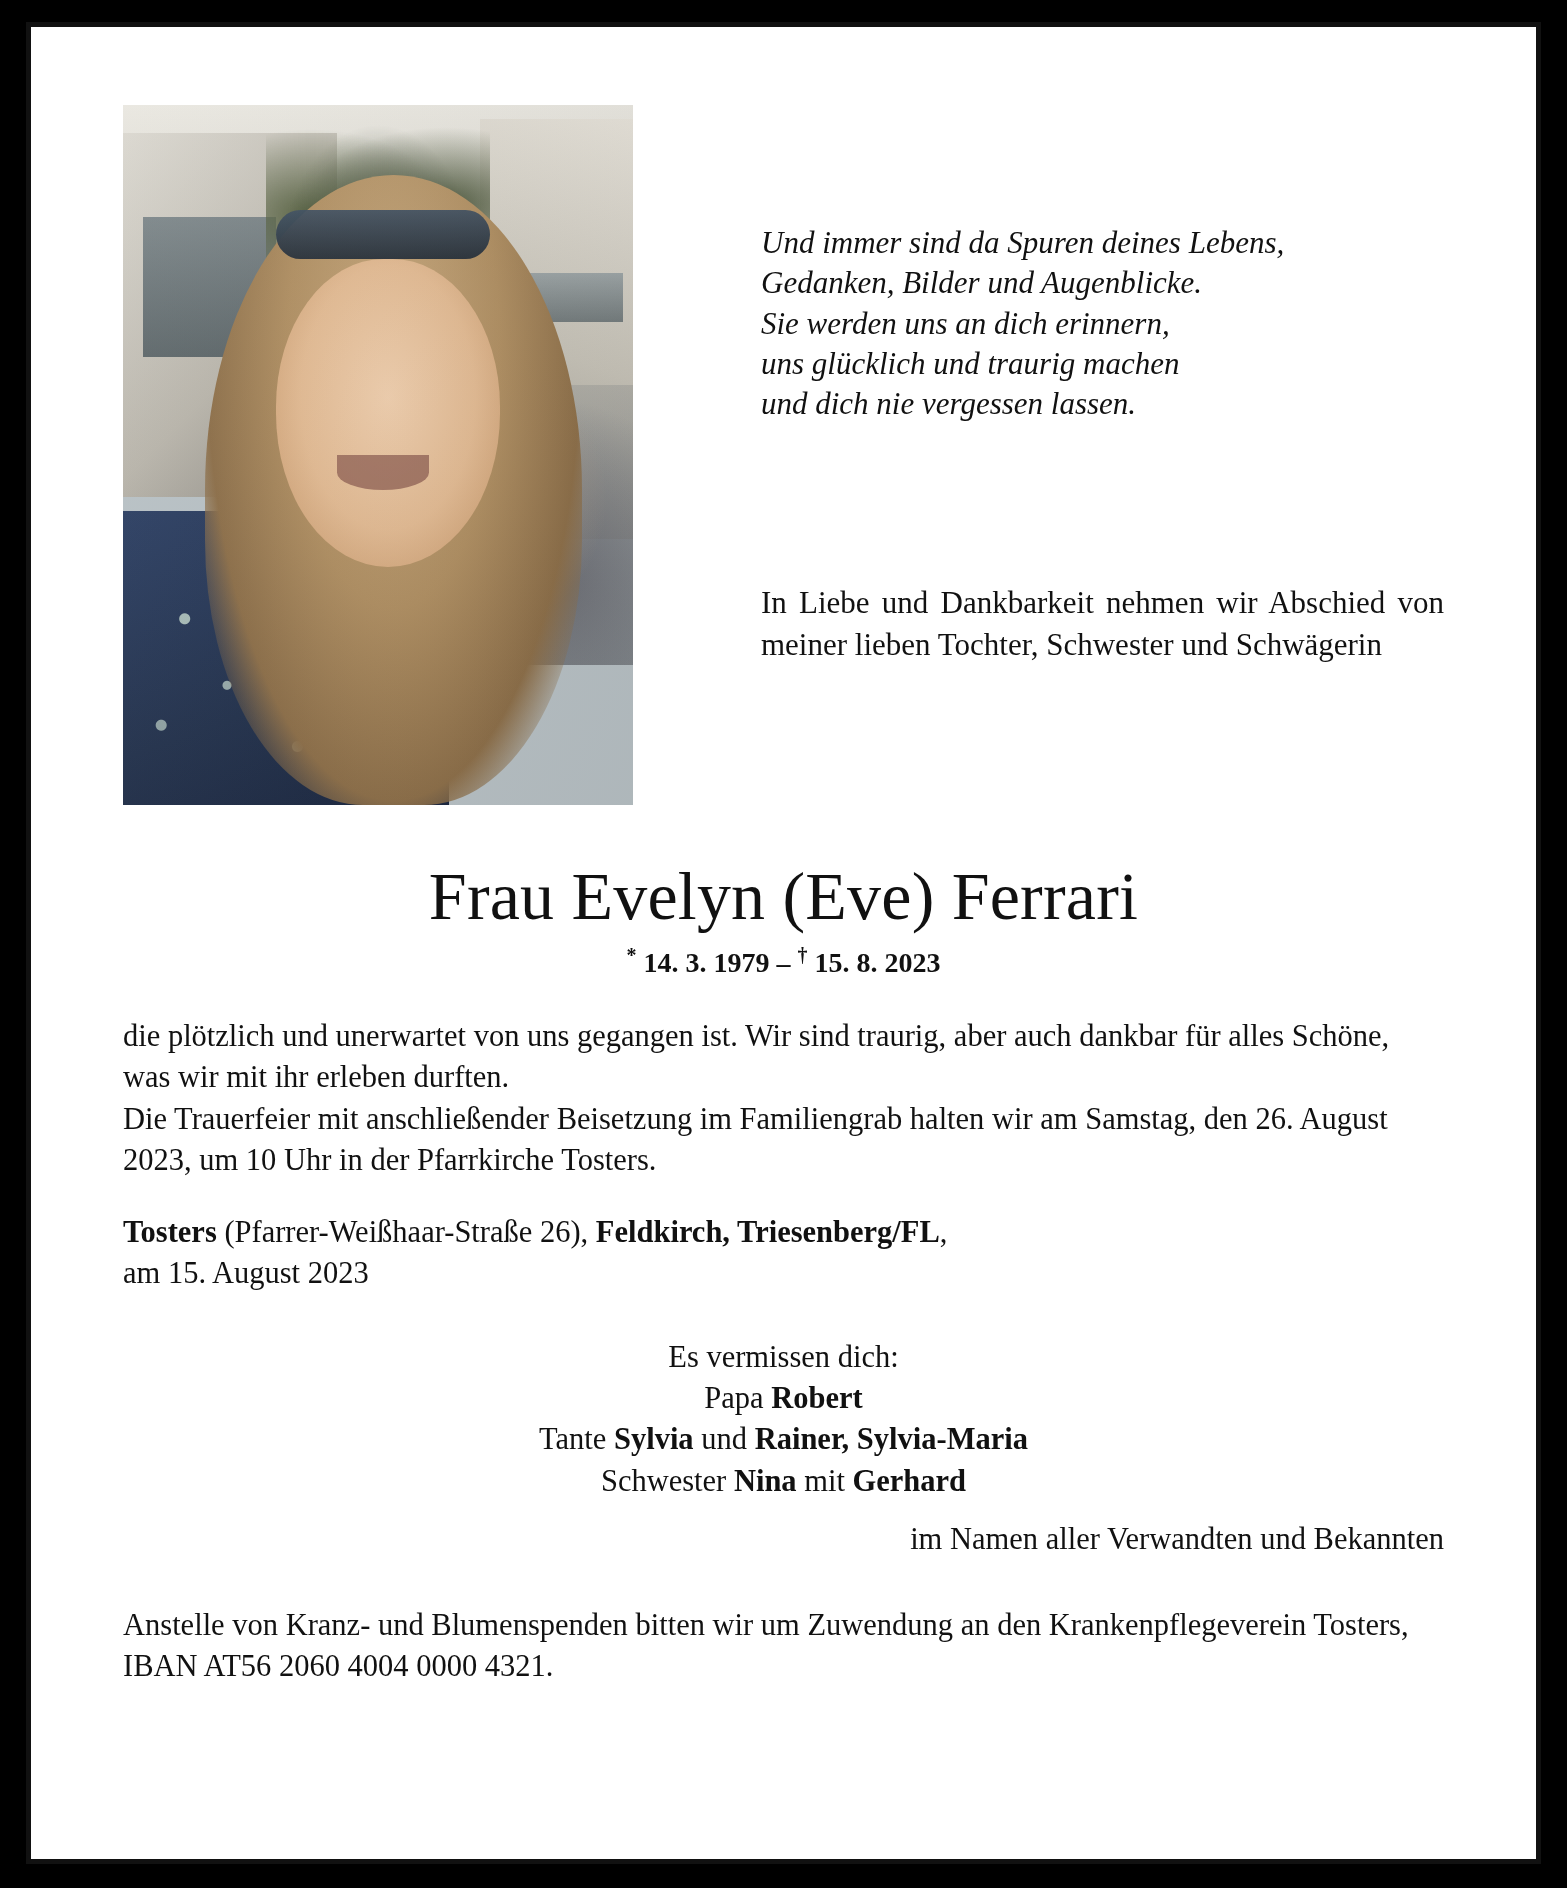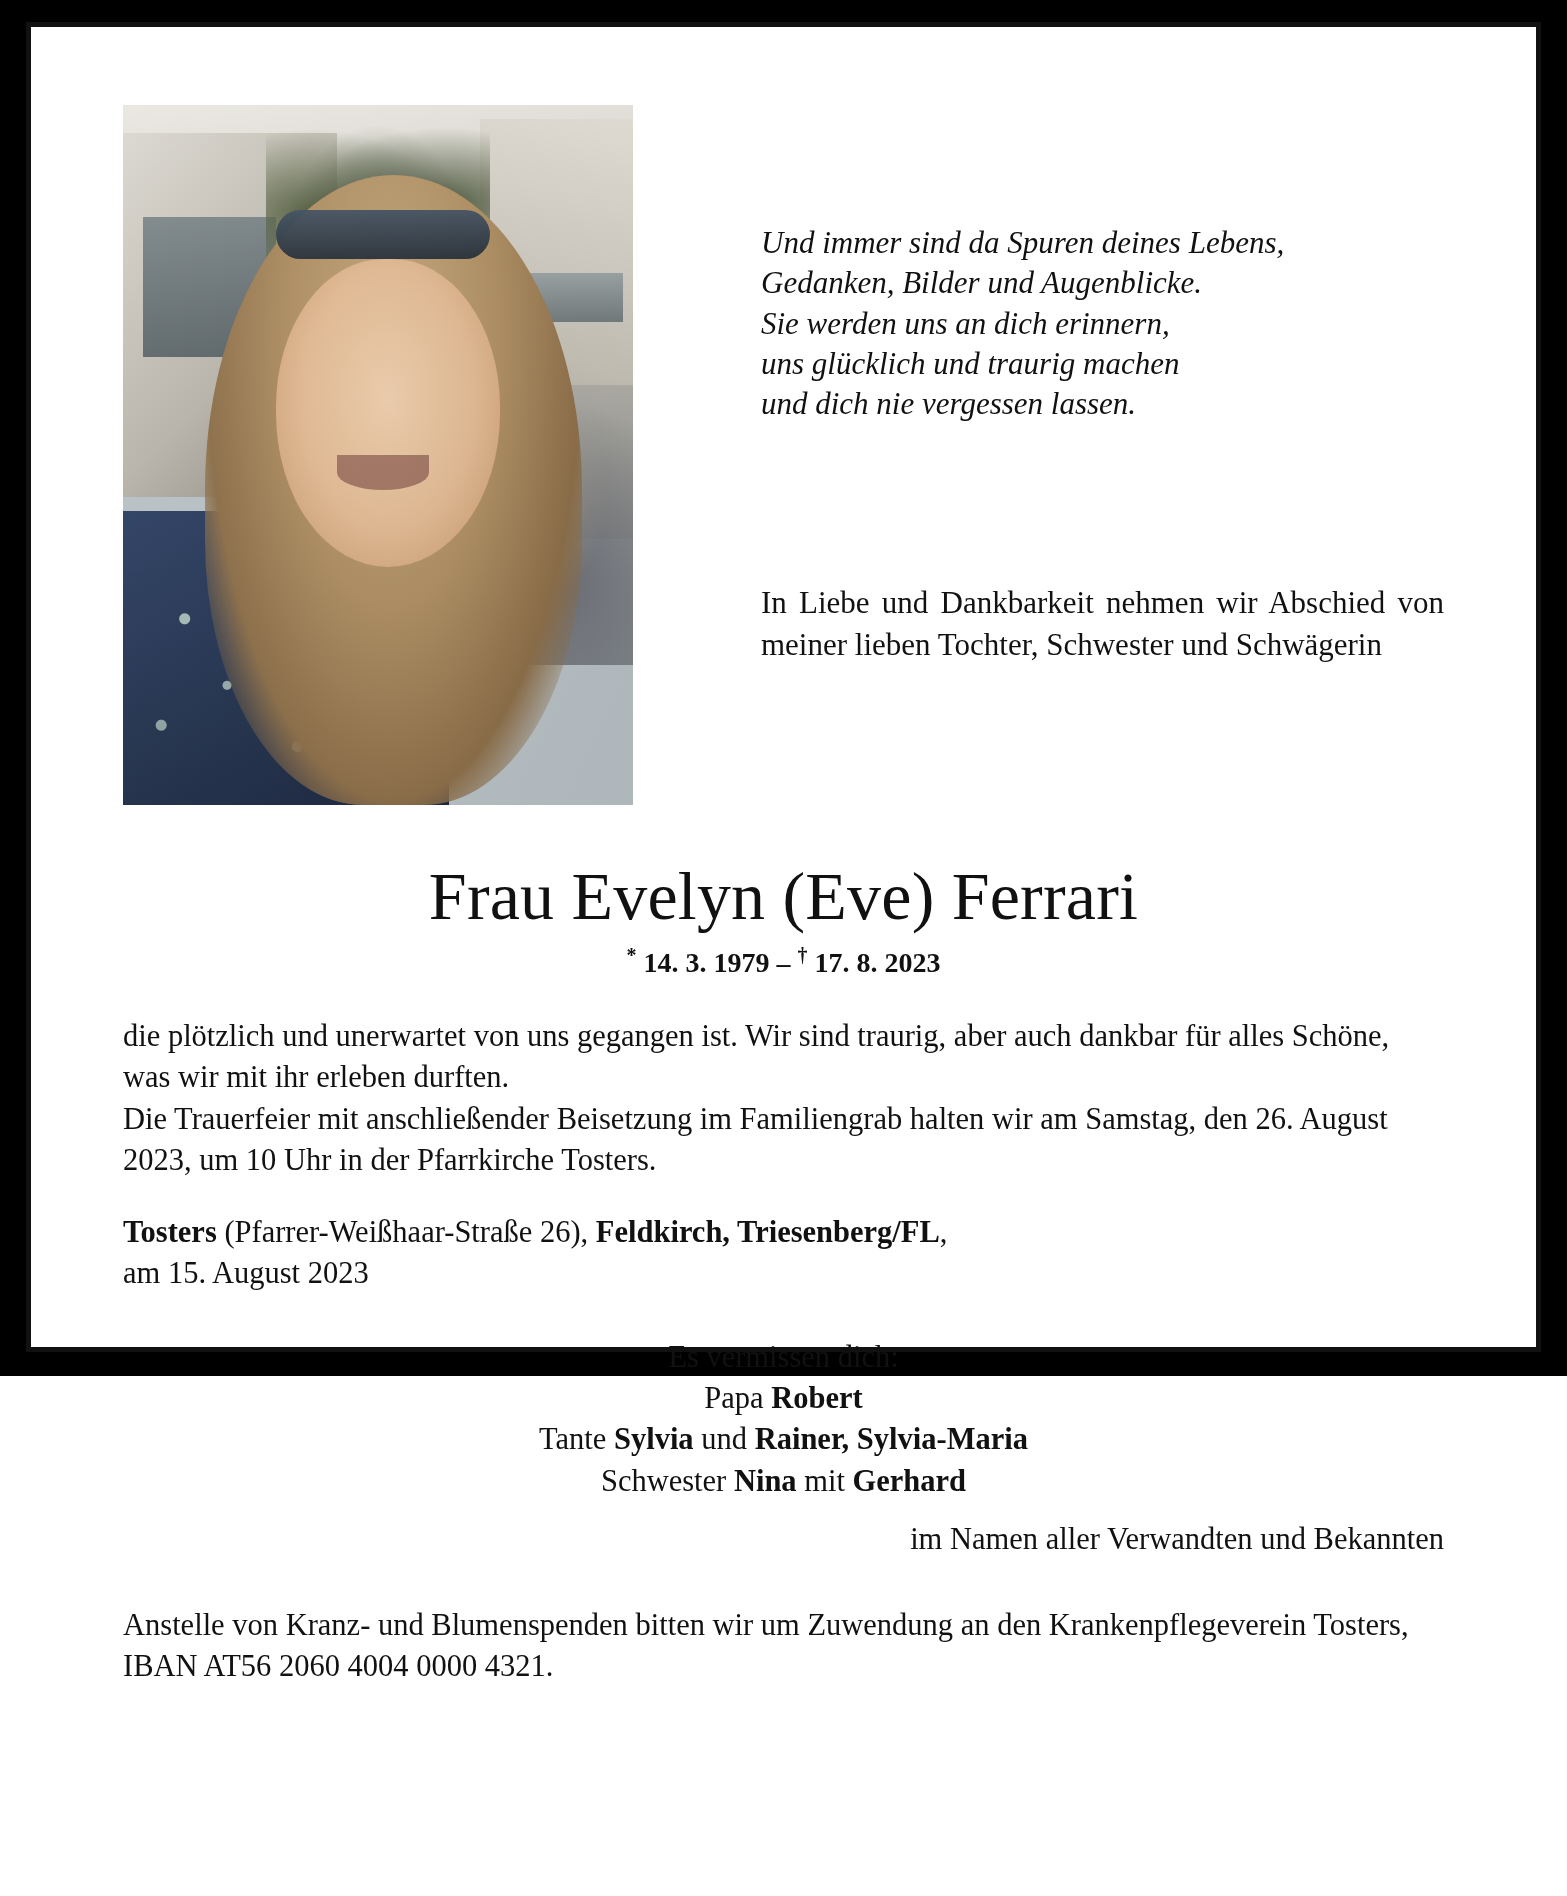--- a/index.html
+++ b/index.html
@@ -9,21 +9,21 @@
   }
   body {
     width: 1567px;
     height: 1896px;
     font-family: "Liberation Serif", serif;
     color: #1a1a1a;
     overflow: hidden;
   }
   .page {
     width: 1567px;
-    height: 1376px;
+    height: 1888px;
     box-sizing: border-box;
     padding: 22px 26px 24px 26px;
     background: #000000;
   }
   .card {
     width: 100%;
     height: 100%;
     box-sizing: border-box;
     background: #ffffff;
     border: 5px solid #111111;
@@ -248,21 +248,21 @@
         </div>
       </div>
 
       <div class="name">Frau Evelyn (Eve) Ferrari</div>
 
       <div class="dates">
         <sup>*</sup>
         <span>14. 3. 1979</span>
         <span>–</span>
         <sup>†</sup>
-        <span>17. 8. 2023</span>
+        <span>15. 8. 2023</span>
       </div>
 
       <div class="body-text">die plötzlich und unerwartet von uns gegangen ist. Wir sind traurig, aber auch dankbar für alles Schöne, was wir mit ihr erleben durften.
 Die Trauerfeier mit anschließender Beisetzung im Familiengrab halten wir am Samstag, den 26. August 2023, um 10 Uhr in der Pfarrkirche Tosters.</div>
 
       <div class="place-line">
         <b>Tosters</b><span> (Pfarrer-Weißhaar-Straße 26), </span><b>Feldkirch, Triesenberg/FL</b><span>,</span><br>
         <span>am 15. August 2023</span>
       </div>
 

